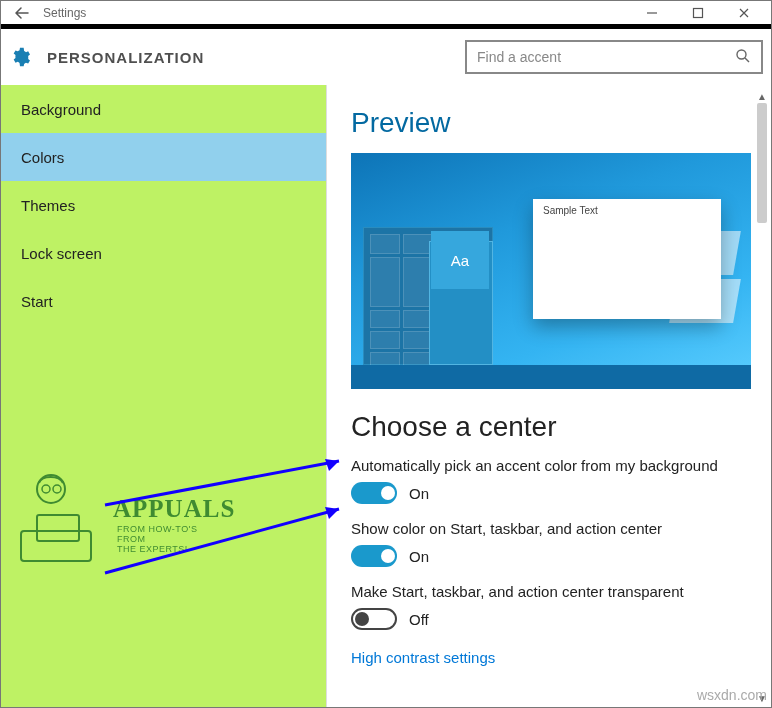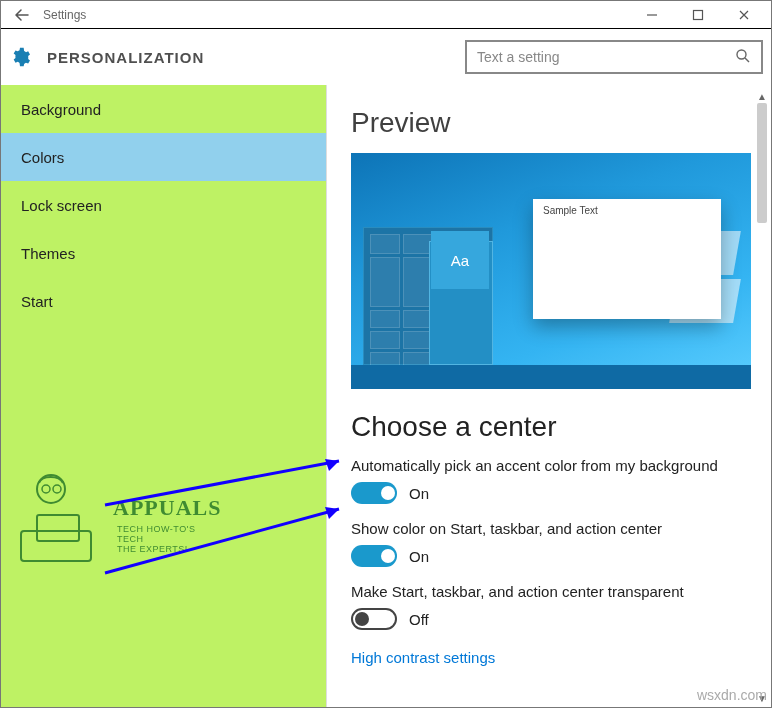--- a/index.html
+++ b/index.html
@@ -2,21 +2,21 @@
 <html><head>
 <meta charset="utf-8">
 <style>
   * { box-sizing: border-box; }
   html, body { margin:0; padding:0; font-family: "Segoe UI", Arial, sans-serif; background:#fff; }
   .window {
     width:772px; height:708px; border:1px solid #777; position:relative; overflow:hidden;
   }
   
   .titlebar {
-    height:28px; display:flex; align-items:center; padding:0 4px 0 10px; font-size:12px; color:#666; border-bottom:1px solid #000000;
+    height:28px; display:flex; align-items:center; padding:0 4px 0 10px; font-size:12px; color:#666; border-bottom:5px solid #000000;
   }
   .back-btn { width:22px; height:22px; display:flex; align-items:center; justify-content:center; color:#555; margin-right:10px;}
   .title { flex:0 0 auto; }
   .title-spacer{flex:1;}
   .win-btn { width:46px; height:28px; display:flex; align-items:center; justify-content:center; color:#555; font-size:12px;}
   .win-btn svg{display:block;}
   
   .headerrow {
     height:56px; display:flex; align-items:center; padding:0 8px;
   }
@@ -40,33 +40,33 @@
     height:48px; display:flex; align-items:center; padding:0 20px; font-size:15px; color:#222;
   }
   .side-item.selected { background:#91d0ed; }
   .watermark {
     position:absolute; left:6px; bottom:140px; width:200px; height:96px; opacity:0.85;
     pointer-events:none;
   }
   .watermark .guy{position:absolute;left:0;top:0;}
   .watermark .brand{
     position:absolute; left:106px; top:24px; font-family:"Segoe Script","Comic Sans MS",cursive;
-    font-size:22px; font-weight:700; color:#2a7a29; letter-spacing:1px;
+    font-size:25px; font-weight:700; color:#2a7a29; letter-spacing:1px;
   }
   .watermark .tag{
     position:absolute; left:110px; top:54px; font-size:9px; color:#2a7a29; letter-spacing:0.5px; line-height:1.1;
   }
   
   .main {
     flex:1; overflow:hidden; padding:22px 24px 10px 24px; position:relative;
   }
   .scroll{position:absolute; top:4px; right:2px; bottom:2px; width:14px;}
   .scroll .up,.scroll .dn{height:14px; display:flex;align-items:center;justify-content:center;color:#666;font-size:10px;}
   .scroll .thumb{position:absolute; top:14px; height:120px; left:2px; right:2px; background:#ccc; border-radius:2px;}
-  .sectitle { font-size:28px; font-weight:300; color:#404040; margin:0 0 14px 0; }
+  .sectitle { font-size:28px; font-weight:300; color:#0369a1; margin:0 0 14px 0; }
   .sectitle2{ font-size:28px; font-weight:300; color:#222; margin:22px 0 14px 0;}
   
   .preview {
     width:400px; height:236px; position:relative; overflow:hidden;
     background: linear-gradient(160deg,#0d74b7 0%,#2099db 35%,#34b4f2 70%,#5dcfff 100%);
   }
   .prev-left{
     position:absolute; left:12px; bottom:24px; width:130px; height:138px; background:#1c74a6; border:1px solid #2a8cbe;
   }
   .prev-left .grid{position:absolute; inset:6px; display:grid; grid-template-columns:30px 1fr 34px; grid-template-rows:20px 50px 18px 18px 18px; gap:3px;}
@@ -139,61 +139,61 @@
 
   <div class="headerrow">
     <div class="gear">
       <svg width="22" height="22" viewBox="0 0 24 24">
           <path fill="#1a7fb3" d="M12 8a4 4 0 100 8 4 4 0 000-8zm9 4a7.9 7.9 0 00-.1-1.2l2-1.6-2-3.4-2.4.9a8 8 0 00-2-1.2L16 2h-4l-.5 2.5a8 8 0 00-2 1.2l-2.4-.9-2 3.4 2 1.6A7.9 7.9 0 007 12c0 .4 0 .8.1 1.2l-2 1.6 2 3.4 2.4-.9a8 8 0 002 1.2L12 22h4l.5-2.5a8 8 0 002-1.2l2.4.9 2-3.4-2-1.6c.1-.4.1-.8.1-1.2z"></path>
         </svg>
     </div>
     <div class="pagetitle">PERSONALIZATION</div>
     <div class="spacer"></div>
     <div class="searchbox">
-      <span class="ph">Text a setting</span>
+      <span class="ph">Find a accent</span>
       <span class="sicon">
         <svg width="16" height="16" viewBox="0 0 16 16">
             <circle cx="6.5" cy="6.5" r="4.5" fill="none" stroke="#666" stroke-width="1.4"></circle>
             <line x1="10" y1="10" x2="14" y2="14" stroke="#666" stroke-width="1.4"></line>
           </svg>
       </span>
     </div>
   </div>
 
   <div class="body">
 
     <div class="sidebar">
       <div class="side-item">
         <span>Background</span>
       </div>
       <div class="side-item selected">
         <span>Colors</span>
       </div>
       <div class="side-item">
+        <span>Themes</span>
+      </div>
+      <div class="side-item">
         <span>Lock screen</span>
-      </div>
-      <div class="side-item">
-        <span>Themes</span>
       </div>
       <div class="side-item">
         <span>Start</span>
       </div>
 
       <div class="watermark">
         <svg class="guy" width="110" height="96" viewBox="0 0 110 96">
           <rect x="14" y="60" width="70" height="30" rx="3" fill="none" stroke="#2a7a29" stroke-width="2"></rect>
           <rect x="30" y="44" width="42" height="26" rx="2" fill="none" stroke="#2a7a29" stroke-width="2"></rect>
           <circle cx="44" cy="18" r="14" fill="none" stroke="#2a7a29" stroke-width="2"></circle>
           <circle cx="39" cy="18" r="4" fill="none" stroke="#2a7a29" stroke-width="1.5"></circle>
           <circle cx="50" cy="18" r="4" fill="none" stroke="#2a7a29" stroke-width="1.5"></circle>
           <path d="M32 12c3-8 20-8 24 0" fill="none" stroke="#2a7a29" stroke-width="2"></path>
         </svg>
         <div class="brand">APPUALS</div>
         <div class="tag">
-          <div>TECH HOW-TO'S TECH</div>
+          <div>FROM HOW-TO'S FROM</div>
           <div>THE EXPERTS!</div>
         </div>
       </div>
     </div>
 
     <div class="main">
       <h2 class="sectitle">Preview</h2>
 
       <div class="preview">
         <div class="winlogo">

